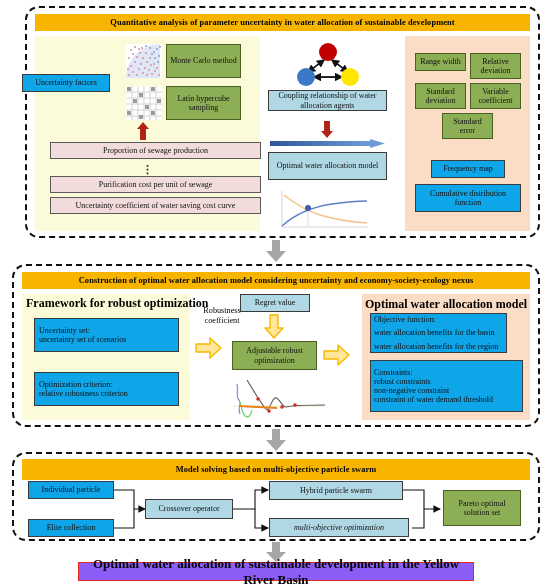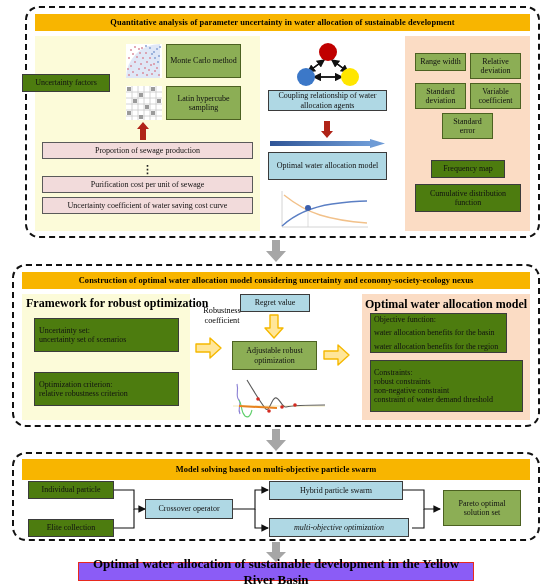--- a/index.html
+++ b/index.html
@@ -42,24 +42,24 @@
   .box{
     position:absolute;
     box-sizing:border-box;
     display:flex;align-items:center;justify-content:center;
     text-align:center;
     border:1px solid #3c3c3c;
     font-size:8px;
     line-height:1.15;
     padding:1px 2px;
   }
-  .blue{background:#4d7c0f;border-color:#3b3b3b;}
+  .blue{background:#0ea5e9;border-color:#3b3b3b;}
   .lightblue{background:#AFD8E4;border-color:#3b3b3b;}
   .green{background:#8CAE55;border-color:#4c6121;}
-  .pink{background:#F2DBDB;border-color:#5a5a5a;}
+  .pink{background:#F2DBDB;border-color:#5a5a5a;margin-left:8px;}
   .left{justify-content:flex-start;text-align:left;}
 
   .panel-title{
     position:absolute;
     font-weight:bold;
     font-size:12px;
     color:#000;
     white-space:nowrap;
   }
   .plain-label{

